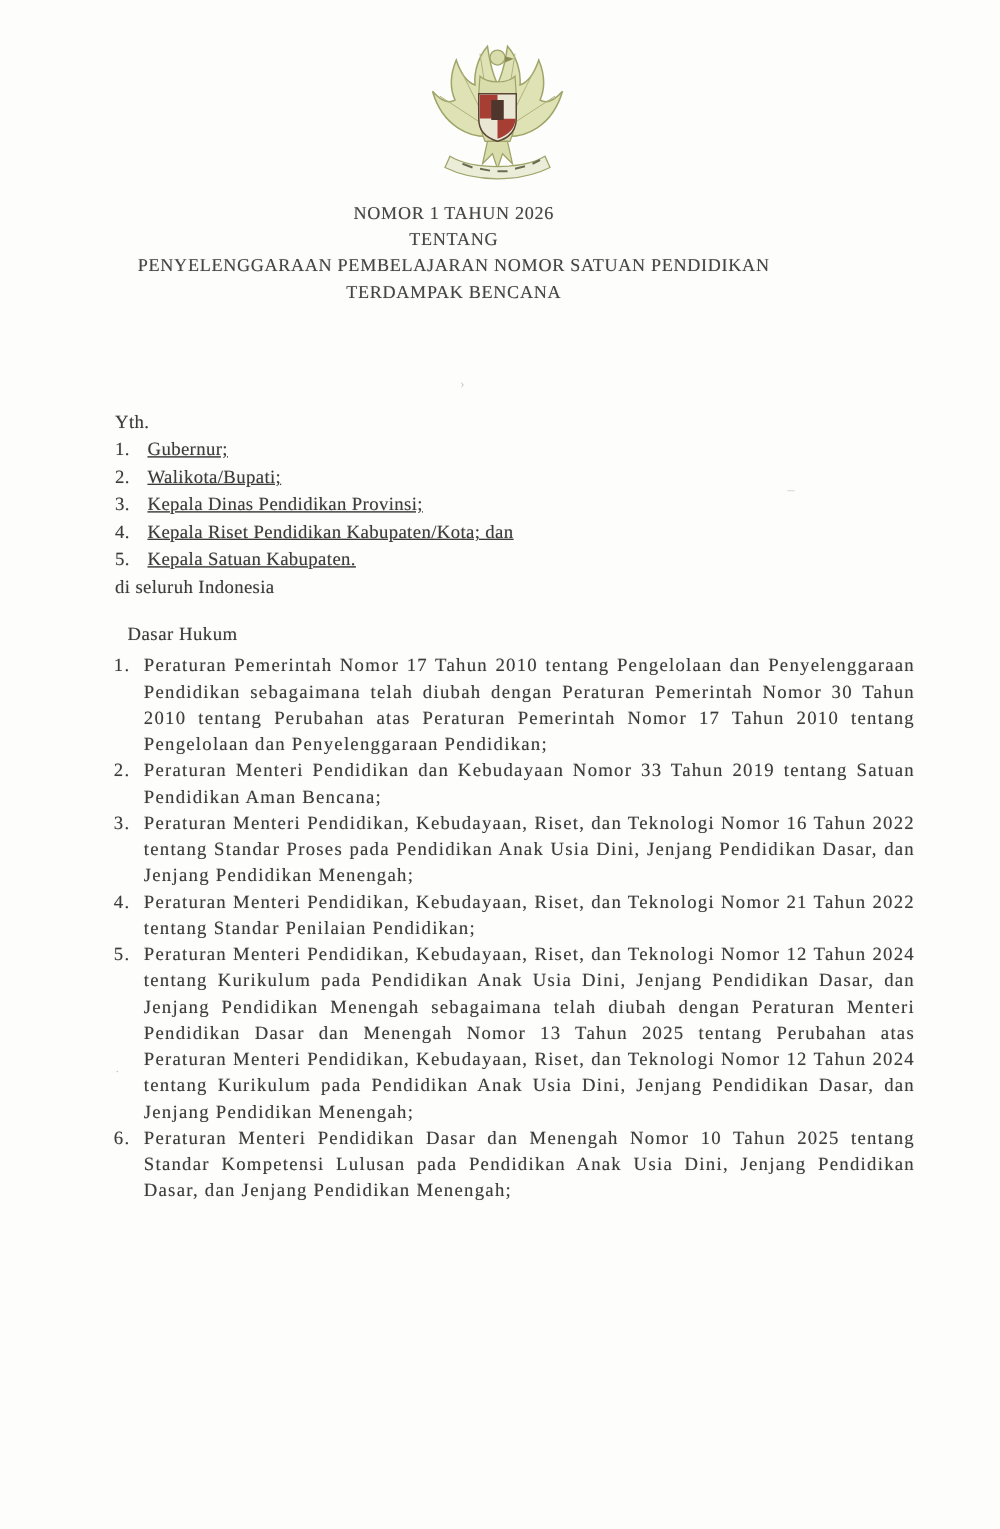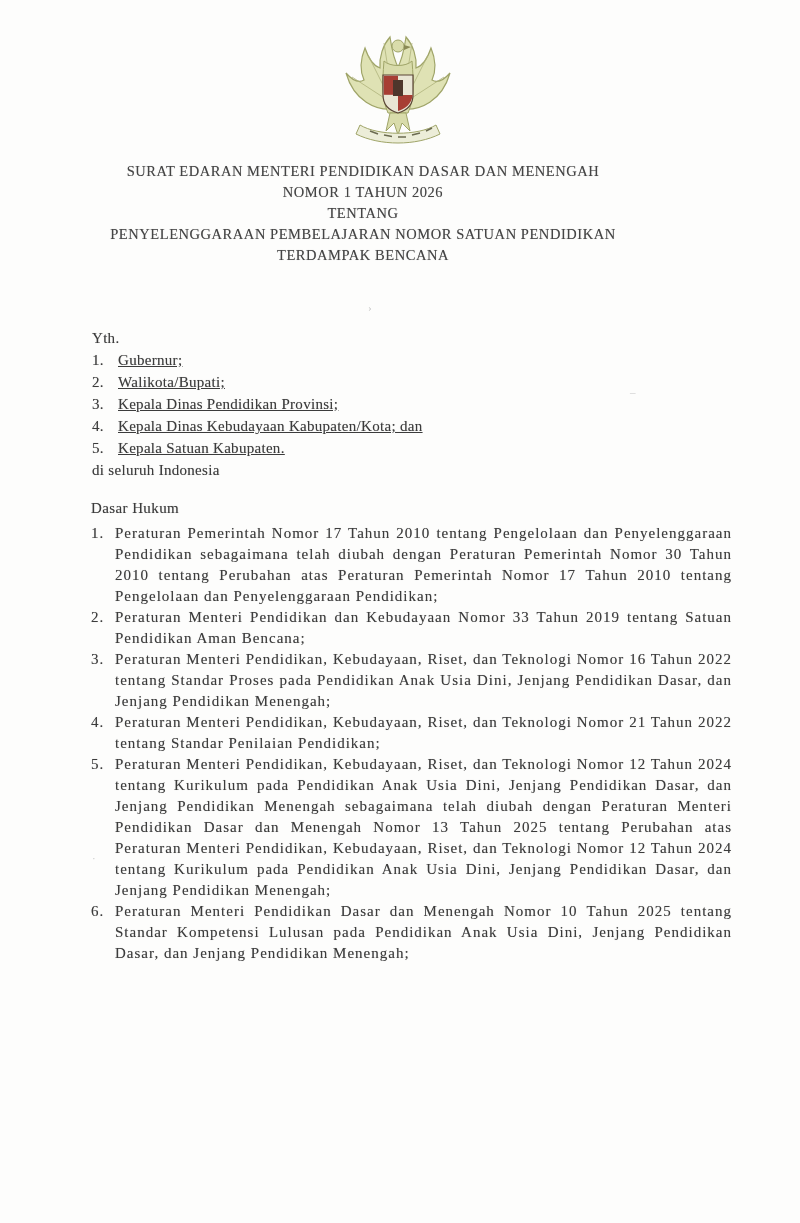--- a/index.html
+++ b/index.html
@@ -21,21 +21,21 @@
     color:#454545;
   }
   .recipients {
     position:absolute; top:327px; left:92px; width:620px;
     font-size:15px; line-height:22px; letter-spacing:0.3px;
   }
   .legal {
     position:absolute; top:498px; left:91px; width:641px;
     font-size:15px; line-height:21px; letter-spacing:1.0px;
   }
-  .legal .sect-title { letter-spacing:0.4px; margin-bottom:4px; }
+  .legal .sect-title { letter-spacing:0.4px; margin-bottom:4px;margin-left:11px; }
   .row { display:flex; align-items:flex-start; }
   .row .num { flex:0 0 24px; }
   .recipients .row .num { flex:0 0 26px; }
   .legal .row .txt { flex:1; text-align:justify; }
   .recipients .row .txt { flex:1;text-decoration:underline; }
   .speck { position:absolute; color:#9a9a9a; font-size:11px; text-shadow:none; opacity:0.55; }
 </style>
 </head>
 <body>
 
@@ -59,21 +59,20 @@
     <rect x="47.8" y="42.8" width="14.2" height="19" fill="#a73e34"></rect>
     <path d="M62,62 h14.6 c-1,9 -7,13.5 -14.6,16 Z" fill="#a73e34"></path>
     <rect x="57" y="47" width="10" height="16" fill="#4e362c"></rect>
     <path d="M24,92 C42,103 82,103 100,92 L104,101 C80,113 44,113 20,101 Z" stroke="#9fa468" fill="#ecedd8"></path>
     <g stroke="#6b6b50" stroke-width="1.6" fill="none">
       <path d="M34,98 l8,3 M48,102 l8,1.5 M62,104 l8,0 M76,102 l8,-2 M90,98 l6,-3"></path>
     </g>
   </svg>
 
   <div class="title-block">
-    <div>SURAT EDARAN MENTERI PENDIDIKAN DASAR DAN MENENGAH</div>
     <div>NOMOR 1 TAHUN 2026</div>
     <div>TENTANG</div>
     <div>PENYELENGGARAAN PEMBELAJARAN NOMOR SATUAN PENDIDIKAN</div>
     <div>TERDAMPAK BENCANA</div>
   </div>
 
   <div class="recipients">
     <div>Yth.</div>
     <div class="row">
       <span class="num">1.</span>
@@ -82,21 +81,21 @@
     <div class="row">
       <span class="num">2.</span>
       <span class="txt">Walikota/Bupati;</span>
     </div>
     <div class="row">
       <span class="num">3.</span>
       <span class="txt">Kepala Dinas Pendidikan Provinsi;</span>
     </div>
     <div class="row">
       <span class="num">4.</span>
-      <span class="txt">Kepala Dinas Kebudayaan Kabupaten/Kota; dan</span>
+      <span class="txt">Kepala Riset Pendidikan Kabupaten/Kota; dan</span>
     </div>
     <div class="row">
       <span class="num">5.</span>
       <span class="txt">Kepala Satuan Kabupaten.</span>
     </div>
     <div>di seluruh Indonesia</div>
   </div>
 
   <div class="legal">
     <div class="sect-title">Dasar Hukum</div>

